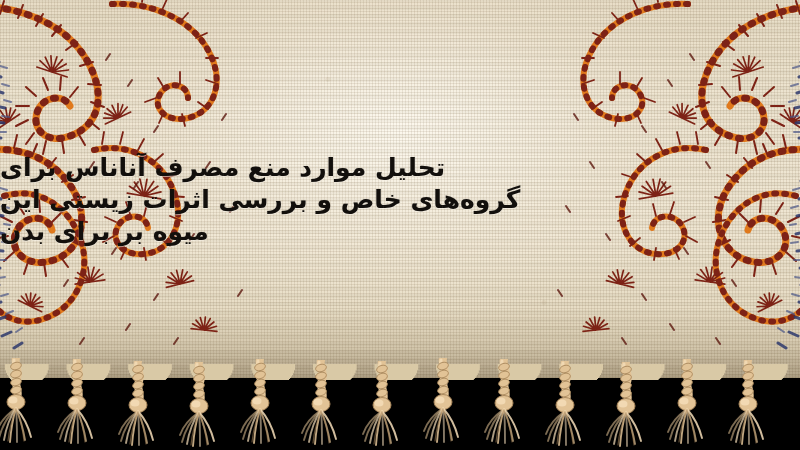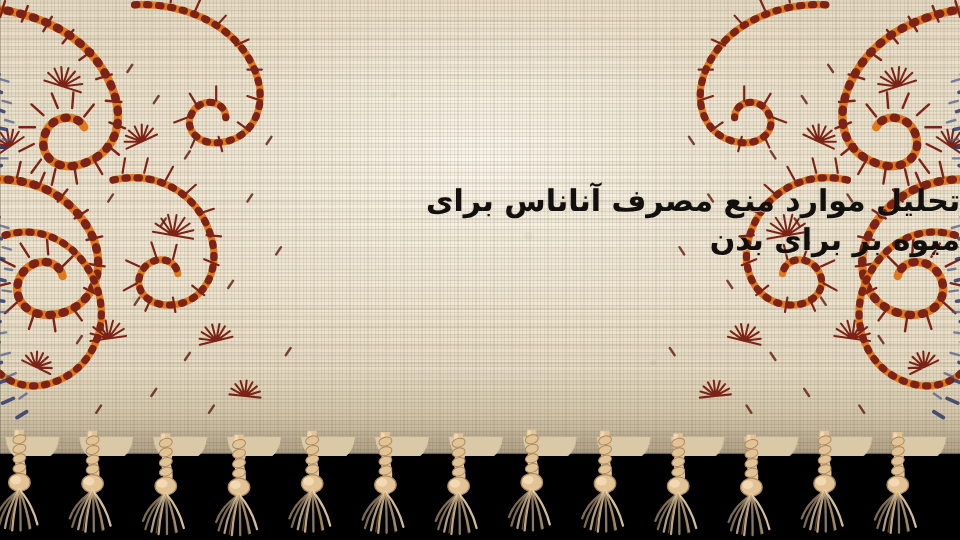--- a/index.html
+++ b/index.html
@@ -60,21 +60,21 @@
   .corner svg{display:block;width:100%;height:100%;}
 
   
   #fringe{position:absolute;left:0;top:360px;width:800px;height:90px;}
   .tassel{position:absolute;top:0;width:44px;height:88px;}
   .tassel svg{display:block;width:44px;height:88px;}
 
   
   #title-block{
     position:absolute;left:0;top:152px;width:800px;
-    text-align:right;
+    text-align:left;
     direction:rtl;
     z-index:12;
   }
   #title-block .line{
     display:block;
     color:#120f0c;
     font-size:25px;
     font-weight:bold;
     line-height:32px;
     letter-spacing:0px;
@@ -323,20 +323,21 @@
                    M140 188 l4 -6 M118 254 l4 -6 M70 286 l4 -6 M160 300 l4 -6
                    M196 240 l4 -6 M212 168 l4 -6 M228 120 l4 -6 M236 212 l4 -6
                    M180 344 l4 -6 M132 330 l4 -6 M86 344 l4 -6 M244 296 l4 -6"></path>
         </g>
       </g>
     </svg>
   </div>
 
   <div id="title-block">
     <span class="line">تحلیل موارد منع مصرف آناناس برای</span>
+    <span class="line">گروه‌های خاص و بررسی اثرات زیستی این</span>
     <span class="line">میوه بر برای بدن</span>
   </div>
 
   <div id="fringe">
       <div class="tassel" style="left: -6px; top: -1.8px;">
         <svg viewBox="0 0 44 88">
           <path d="M22 0 C 20 8, 26 12, 23 20 C 20 28, 26 32, 23 40" fill="none" stroke="#e2c396" stroke-width="8" stroke-linecap="round"></path>
           <path d="M20 2 C 18 9, 24 13, 21 21 C 18 29, 24 33, 21 40" fill="none" stroke="#f4ddb9" stroke-width="3" stroke-linecap="round" opacity=".8"></path>
           <ellipse cx="22" cy="8" rx="5.5" ry="3.6" fill="#e2c396" stroke="#a9875c" stroke-width=".8" transform="rotate(-16 22 8)"></ellipse>
           <ellipse cx="22" cy="16" rx="5.5" ry="3.6" fill="#e2c396" stroke="#a9875c" stroke-width=".8" transform="rotate(-16 22 16)"></ellipse>

